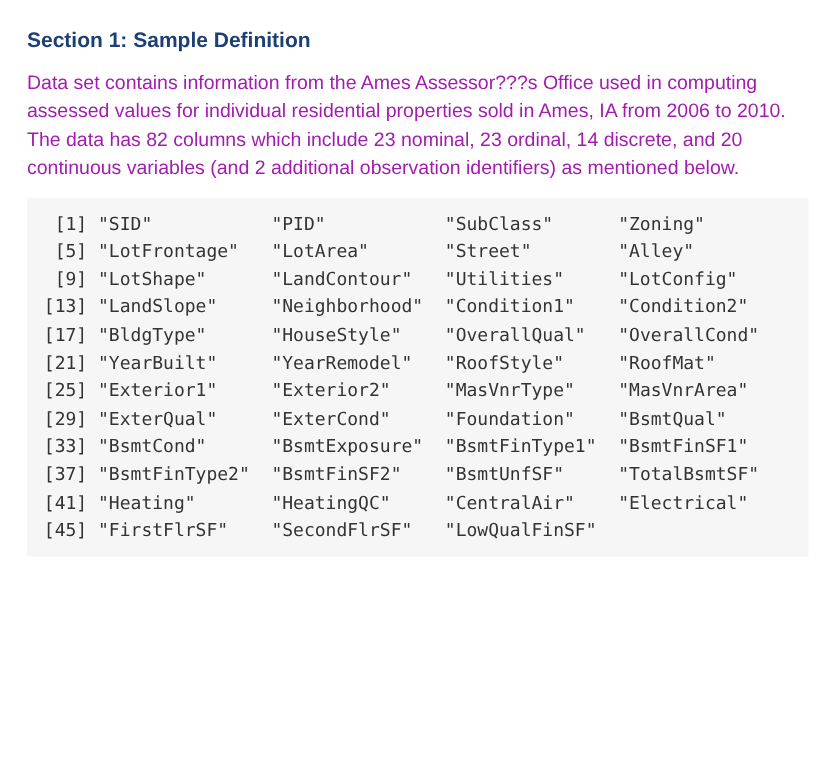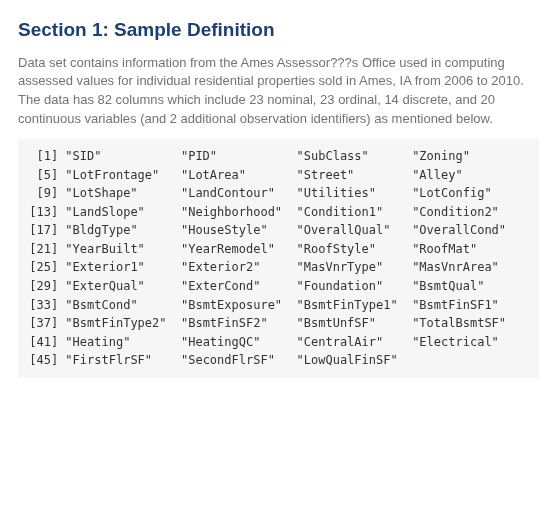--- a/index.html
+++ b/index.html
@@ -8,28 +8,28 @@
     font-family: Verdana, Geneva, sans-serif;
     font-size: 13px;
     line-height: 1.45;
     color: #333;
     background: #fff;
     width: 557px;
     box-sizing: border-box;
   }
   h2 {
     font-family: Verdana, Geneva, sans-serif;
-    font-size: 19px;
+    font-size: 14px;
     font-weight: bold;
     color: #1c3f75;
     margin: 4px 0 10px 0;
   }
   p {
     margin: 0 0 10px 0;
-    color: #737373;
+    color: #a21caf;
   }
   pre {
     background: #f6f6f6;
     margin: 0;
     padding: 8px 4px;
     font-family: "DejaVu Sans Mono", Menlo, Consolas, monospace;
     font-size: 12px;
     line-height: 1.55;
     color: #333;
     white-space: pre-wrap;

